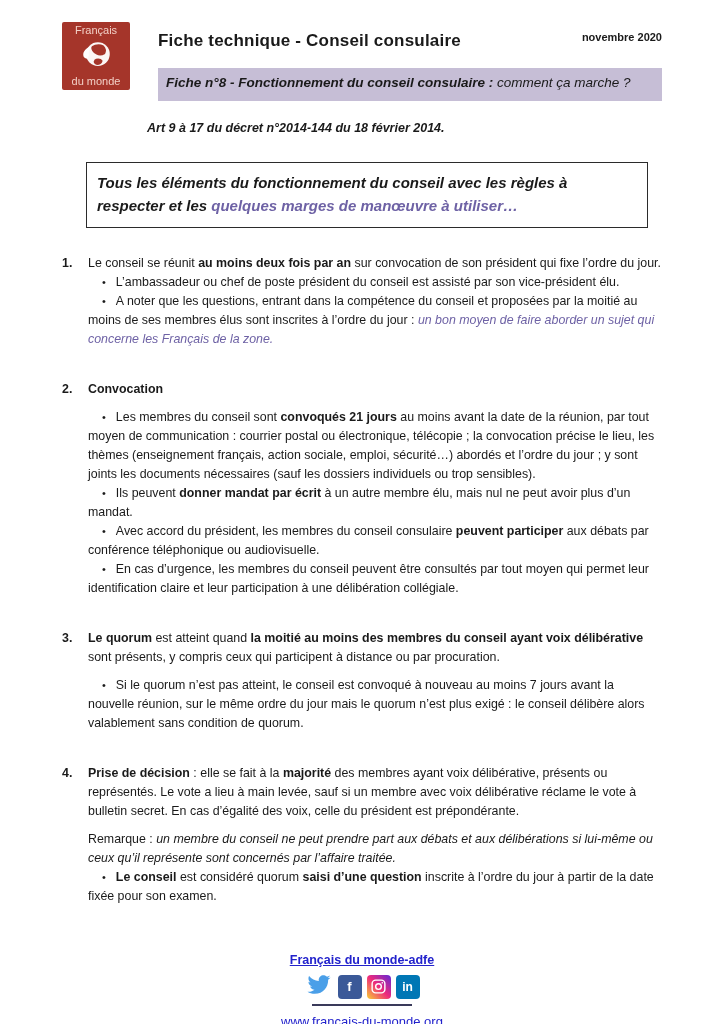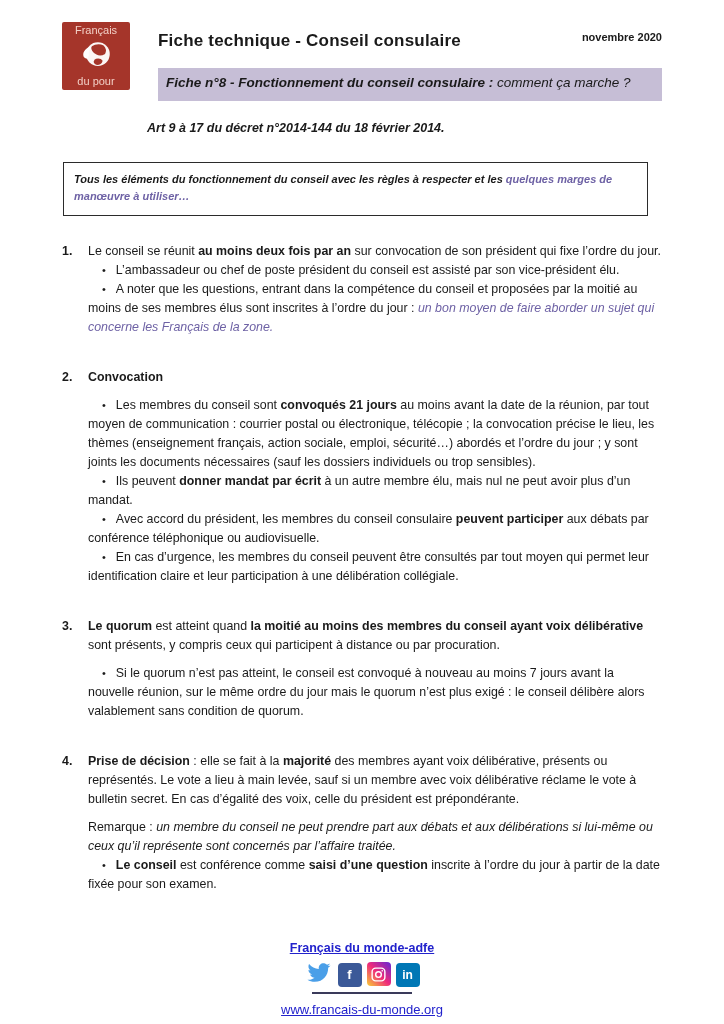--- a/index.html
+++ b/index.html
@@ -23,22 +23,22 @@
   .hdr-row h1 { font-size:17px; font-weight:700; letter-spacing:.2px; }
   .hdr-date { font-size:11px; font-weight:700; }
   .band {
     margin-top:17px; background:var(--band-bg,#C6BED6);
     padding:5px 10px 7px 8px; font-size:13.5px; line-height:1.55;
   }
   
   .decree { margin:20px 0 0 85px; font-size:12.5px; font-weight:700; font-style:italic; }
   
   .intro-box {
-    margin:27px 14px 0 1px; border:1.5px solid #2b2b2b;
-    padding:8px 10px 10px 10px; font-size:11px; line-height:1.55;
+    margin:27px 14px 0 24px; border:1.5px solid #2b2b2b;
+    padding:8px 10px 10px 10px; font-size:15px; line-height:1.55;
   }
   
   .sections { margin-top:26px; }
   .section { margin-top:31px; }
   .section:first-child { margin-top:0; }
   .block { font-size:12.4px; line-height:19px; }
   .block.spaced { margin-top:9px; }
   .block.lead { display:flex; }
   .num { flex:0 0 26px; width:26px; font-weight:700; }
   .block.lead .ptext { flex:1; }
@@ -74,21 +74,21 @@
     <div class="logo">
       <span class="ltxt">Français</span>
       <span>
         <svg viewBox="0 0 40 40" width="38" height="38" aria-hidden="true">
           <circle cx="22" cy="19" r="12.5" fill="#ffffff" opacity="0.96"></circle>
           <path d="M15 11 q7 -4 13 -1 q4 4 1.5 9 q-5 3 -9 .5 q-6 -3 -5.5 -8.5z" fill="#A5352A"></path>
           <path d="M20 24 q5 -1 7 2 q-1 4 -5 4.5 q-4 -.5 -4.5 -3.5 q.5 -2.5 2.5 -3z" fill="#A5352A"></path>
           <path d="M10 24 q-5 -2 -3 -7 q2.5 -5 9 -6.5 q-5 5 -3.5 10 q-1 2.5 -2.5 3.5z" fill="#ffffff"></path>
         </svg>
       </span>
-      <span class="ltxt">du pour</span>
+      <span class="ltxt">du monde</span>
     </div>
     <div class="hdr-right">
       <div class="hdr-row">
         <h1>Fiche technique - Conseil consulaire</h1>
         <span class="hdr-date">novembre 2020</span>
       </div>
       <div class="band"><span class="run bold-italic">Fiche n°8 - Fonctionnement du conseil consulaire : </span><span class="run italic">comment ça marche ?</span></div>
     </div>
   </header>
 
@@ -138,21 +138,21 @@
       </div>
       <div class="section">
         <div class="block lead">
           <span class="num">4.</span>
           <div class="ptext"><span class="run bold">Prise de décision</span><span class="run regular"> : elle se fait à la </span><span class="run bold">majorité</span><span class="run regular"> des membres ayant voix délibérative, présents ou représentés. Le vote a lieu à main levée, sauf si un membre avec voix délibérative réclame le vote à bulletin secret. En cas d’égalité des voix, celle du président est prépondérante.</span></div>
         </div>
         <div class="block para spaced">
           <div class="ptext"><span class="run regular">Remarque : </span><span class="run italic">un membre du conseil ne peut prendre part aux débats et aux délibérations si lui-même ou ceux qu’il représente sont concernés par l’affaire traitée.</span></div>
         </div>
         <div class="block bullet">
-          <div class="ptext"><span class="dot">•</span><span class="run bold">Le conseil</span><span class="run regular"> est conférence comme </span><span class="run bold">saisi d’une question</span><span class="run regular"> inscrite à l’ordre du jour à partir de la date fixée pour son examen.</span></div>
+          <div class="ptext"><span class="dot">•</span><span class="run bold">Le conseil</span><span class="run regular"> est considéré quorum </span><span class="run bold">saisi d’une question</span><span class="run regular"> inscrite à l’ordre du jour à partir de la date fixée pour son examen.</span></div>
         </div>
       </div>
     </main>
 
   <footer class="footer">
     <a href="#" class="org-link">Français du monde-adfe</a>
     <div class="social" id="social">
         <a href="#" style="text-decoration: none;"><svg viewBox="0 0 512 512" width="28" height="23" aria-hidden="true">
             <path fill="#4A9FE8" d="M459.37 151.716c.325 4.548.325 9.097.325 13.645 0 138.72-105.583 298.558-298.558 298.558-59.452 0-114.68-17.219-161.137-47.106 8.447.974 16.568 1.299 25.34 1.299 49.055 0 94.213-16.568 130.274-44.832-46.132-.975-84.792-31.188-98.112-72.772 6.498.974 12.995 1.624 19.818 1.624 9.421 0 18.843-1.3 27.614-3.573-48.081-9.747-84.143-51.98-84.143-102.985v-1.299c13.969 7.797 30.214 12.67 47.431 13.319-28.264-18.843-46.781-51.005-46.781-87.391 0-19.492 5.197-37.36 14.294-52.954 51.655 63.675 129.3 105.258 216.365 109.807-1.624-7.797-2.599-15.918-2.599-24.04 0-57.828 46.782-104.934 104.934-104.934 30.213 0 57.502 12.67 76.67 33.137 23.715-4.548 46.456-13.32 66.599-25.34-7.798 24.366-24.366 44.833-46.132 57.827 21.117-2.273 41.584-8.122 60.426-16.243-14.292 20.791-32.161 39.308-52.628 54.253z"></path>
           </svg></a>

